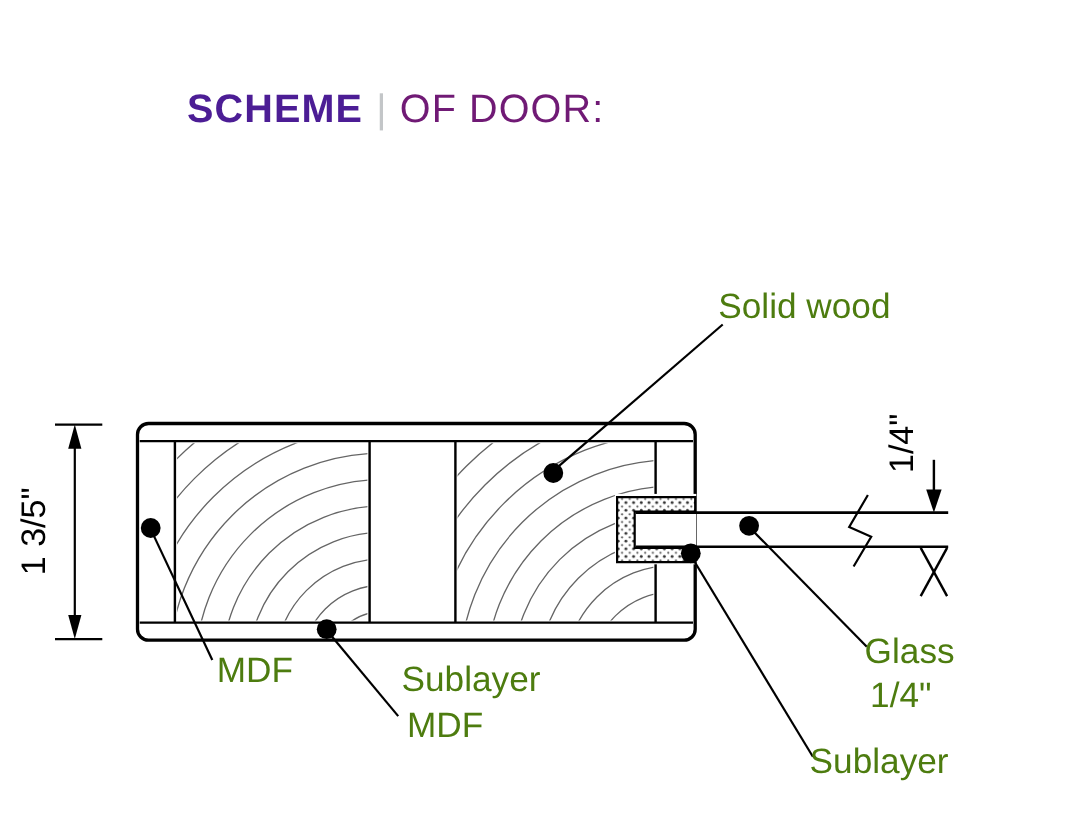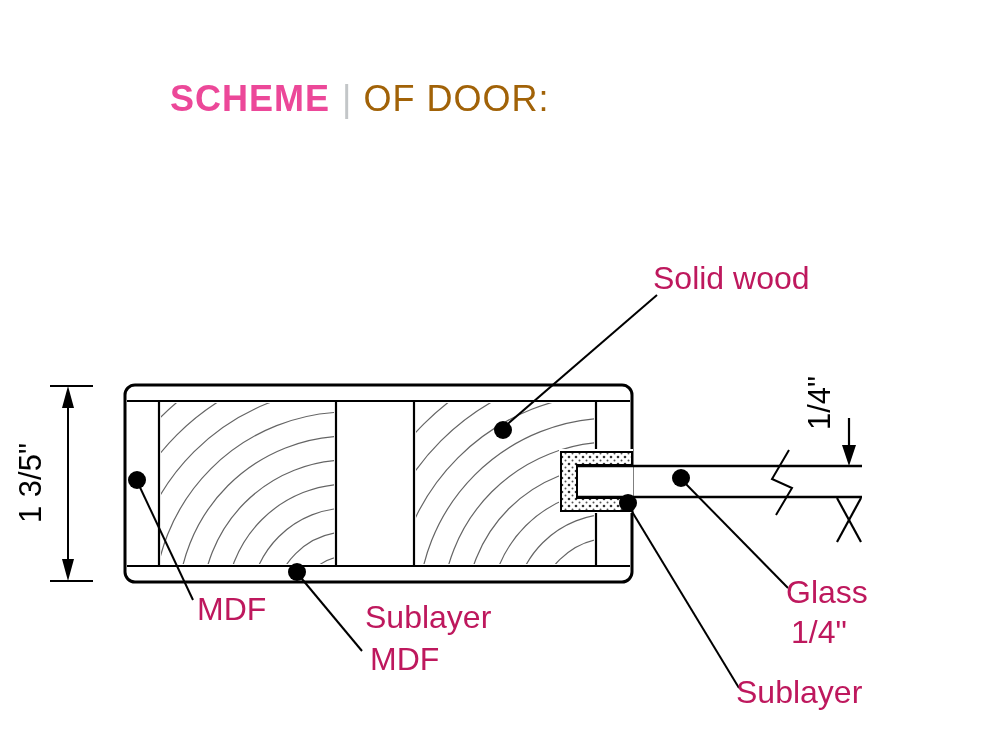--- a/index.html
+++ b/index.html
@@ -2,27 +2,27 @@
 <html><head>
 <meta charset="utf-8">
 <style>
   html,body{margin:0;padding:0;background:#ffffff;}
   .canvas{
     position:relative;width:990px;height:746px;background:#ffffff;
     font-family:"Liberation Sans",sans-serif;overflow:hidden;color:#000;
   }
   
   .page-title{position:absolute;left:170px;top:78px;font-size:36px;white-space:nowrap;}
-  .page-title .t-bold{font-weight:700;color:#ec4899;letter-spacing:1px;}
+  .page-title .t-bold{font-weight:700;color:#4c1d95;letter-spacing:1px;}
   .page-title .t-sep{color:#c3c6c8;font-weight:300;margin:0 12px;}
-  .page-title .t-light{color:#a16207;font-weight:400;letter-spacing:1px;margin-top:48px;}
+  .page-title .t-light{color:#701a75;font-weight:400;letter-spacing:1px;margin-top:48px;}
   .brand{position:absolute;left:783px;top:16px;display:flex;align-items:center;gap:12px;}
   .brand-text{font-size:32px;font-weight:500;letter-spacing:3px;color:#e8604e;}
   
-  .dlabel{position:absolute;font-size:32px;color:#be185d;white-space:nowrap;line-height:1.05;}
+  .dlabel{position:absolute;font-size:32px;color:#4d7c0f;white-space:nowrap;line-height:1.05;}
   .lbl-solid-wood{left:653px;top:262px;}
   .lbl-mdf{left:197px;top:593px;}
   .lbl-sublayer-1{left:365px;top:601px;text-align:right;}
   .lbl-sublayer-2{left:370px;top:643px;}
   .lbl-glass-1{left:786px;top:576px;}
   .lbl-glass-2{left:791px;top:616px;}
   .lbl-sealant{left:736px;top:676px;}
   .dim-label{position:absolute;font-size:31px;text-align:center;}
   .dim-left-label{left:-39px;top:465px;width:140px;transform:rotate(-90deg);}
   .dim-right-label{left:765px;top:385px;width:110px;transform:rotate(-90deg);}

